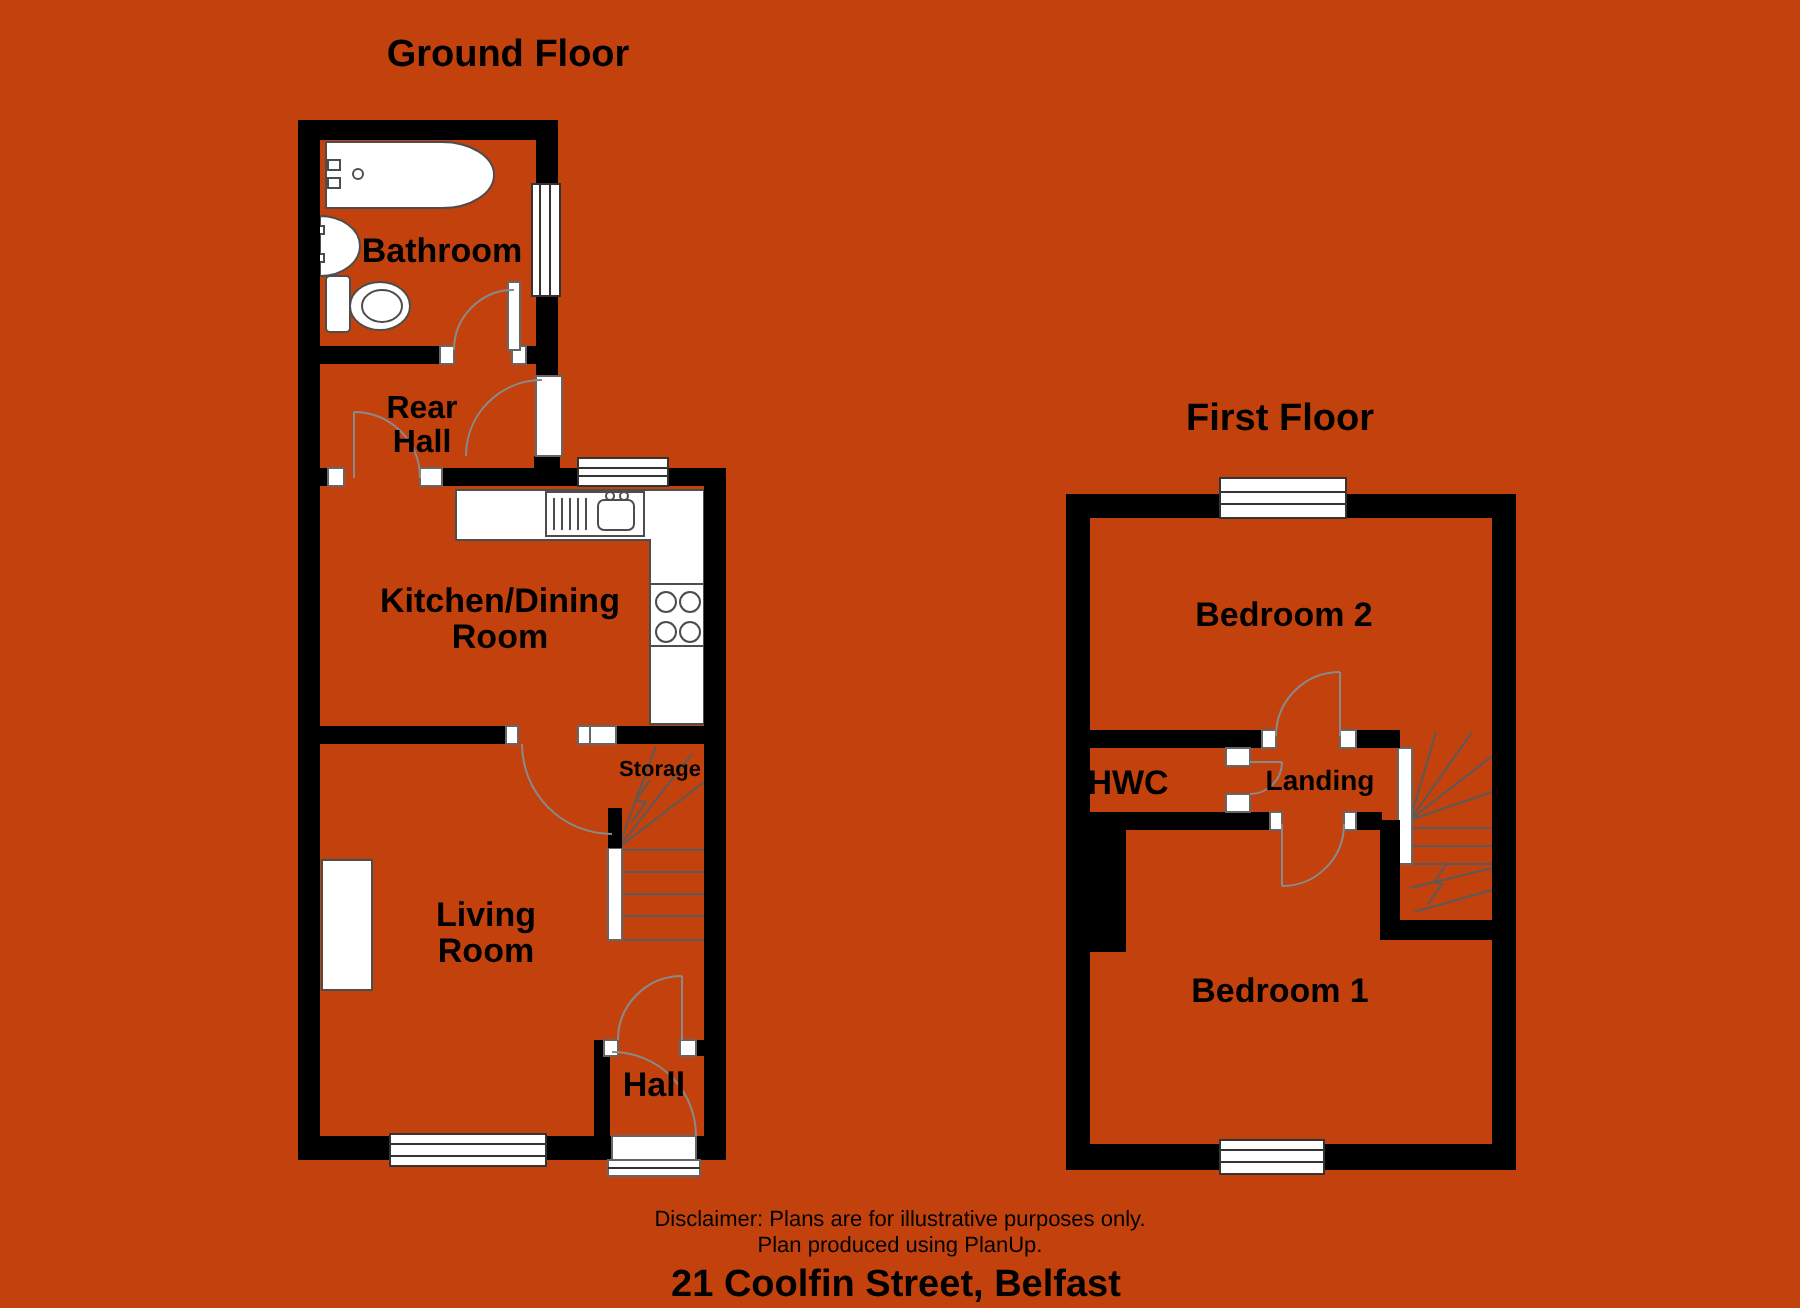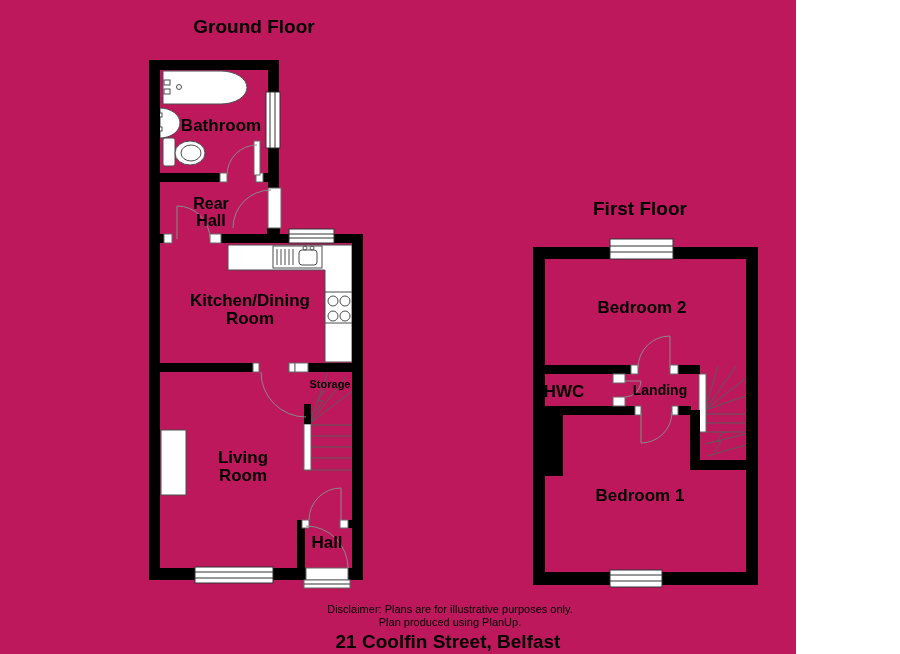--- a/index.html
+++ b/index.html
@@ -1,16 +1,16 @@
 <!DOCTYPE html>
 <html><head>
 <meta charset="utf-8">
 <style>
   html,body{margin:0;padding:0;background:#ffffff;}
-  #canvas{position:relative;width:796px;height:654px;background:#be185d;overflow:hidden;}
+  #canvas{position:relative;width:900px;height:654px;background:#c2410c;overflow:hidden;}
   svg{display:block;}
   .lbl{font-family:"Liberation Sans","DejaVu Sans",sans-serif;font-weight:bold;fill:#000;text-anchor:middle;}
   .t19{font-size:19px;}
   .t17{font-size:17px;}
   .t16{font-size:16px;}
   .t14{font-size:14px;}
   .t11{font-size:11px;}
   .note{font-family:"Liberation Sans","DejaVu Sans",sans-serif;font-weight:normal;fill:#000;text-anchor:middle;font-size:11px;}
   .addr{font-family:"Liberation Sans","DejaVu Sans",sans-serif;font-weight:bold;fill:#000;text-anchor:middle;font-size:19px;}
   .wall{fill:#000000;stroke:none;}

